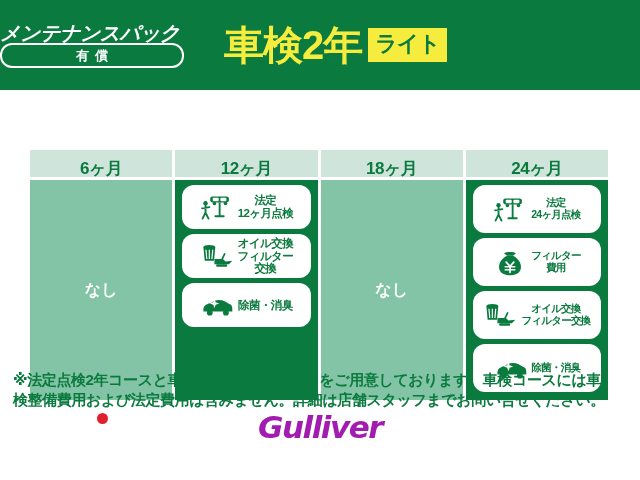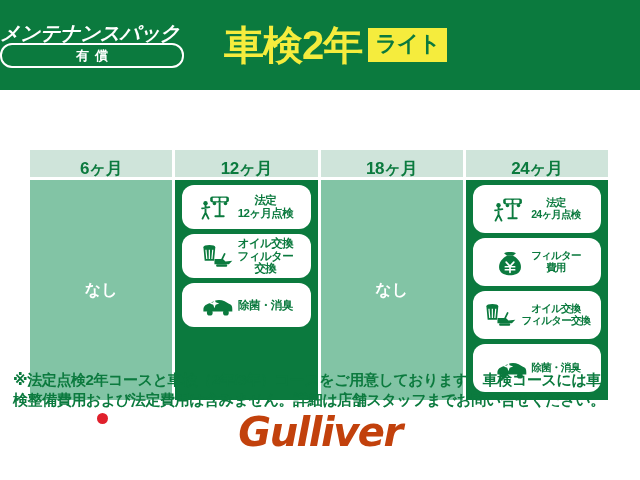--- a/index.html
+++ b/index.html
@@ -238,23 +238,23 @@
     position: absolute;
     left: 0;
     top: 412px;
     width: 640px;
     display: flex;
     align-items: center;
     justify-content: center;
   }
   .logo {
     position: relative;
-    color: #c2410c;
+    color: #a21caf;
     font-family: "DejaVu Sans", sans-serif;
-    font-size: 40px;
+    font-size: 31px;
     font-weight: bold;
     font-style: italic;
     letter-spacing: -1.5px;
     line-height: 1;
   }
   .logo-dot {
     position: absolute;
     width: 11px;
     height: 11px;
     border-radius: 50%;

